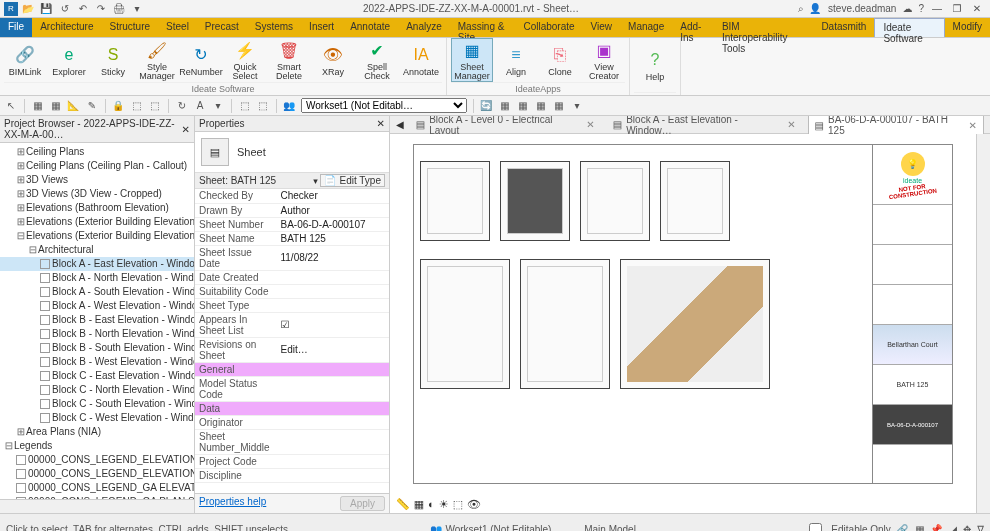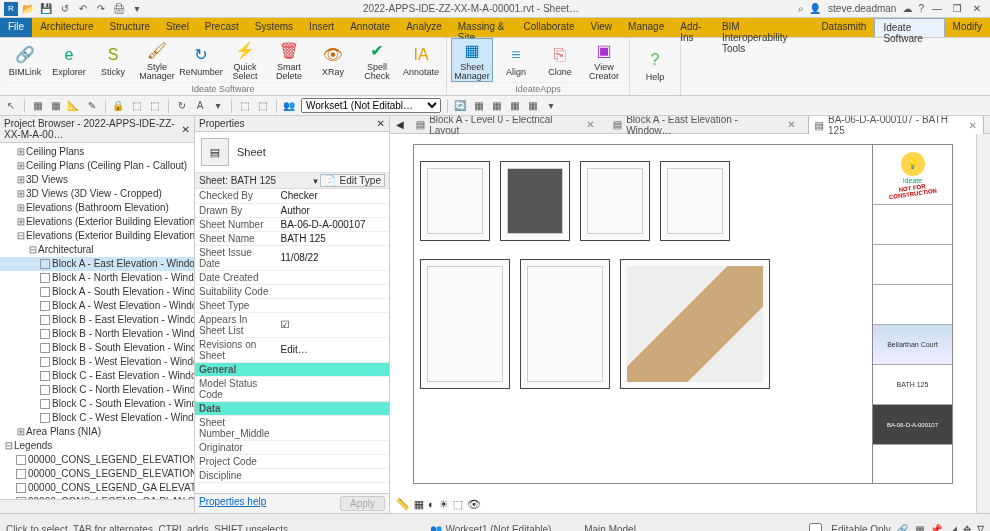--- a/index.html
+++ b/index.html
@@ -50,21 +50,21 @@
 .tree .tog { display:inline-block; width:10px; text-align:center; color:#666;}
 .tree .chk { display:inline-block; width:10px; height:10px; border:1px solid #999; margin-right:2px; vertical-align:middle;}
 
 
 .props { width: 195px; border-right: 1px solid #ccc; display:flex; flex-direction:column;}
 .props .sheet-head { display:flex; align-items:center; gap:8px; padding: 6px; border-bottom:1px solid #ddd;}
 .props .sheet-head .sheeticon { width:28px; height:28px; border:1px solid #bbb; background:#f0f0f0; display:flex; align-items:center; justify-content:center;}
 .props .catrow { display:flex; justify-content:space-between; align-items:center; background:#eee; border-bottom:1px solid #ddd; padding:2px 4px; font-size:10px;}
 .props table { width:100%; border-collapse: collapse; font-size: 10px; }
 .props td { border-bottom: 1px solid #eee; padding: 1px 4px; height:14px; }
-.props .section td { background:#5eead4; font-weight: bold; color:#555;}
+.props .section td { background:#f0abfc; font-weight: normal; color:#555;}
 .props td.k { width: 42%; color:#555; }
 .props td.v { color:#222; }
 .props .foot { border-top:1px solid #ccc; display:flex; justify-content:space-between; padding:2px 4px; font-size:10px; background:#f5f5f5;}
 .props .foot a { color:#06c; text-decoration:underline;}
 
 
 .viewport { flex:1; display:flex; flex-direction:column; overflow:hidden; }
 .viewtabs { height:18px; background:#eee; border-bottom:1px solid #ccc; display:flex; gap:6px; align-items:center; padding:0 6px; font-size:10px;}
 .viewtabs .vtab { padding:2px 6px; color:#555; display:flex; align-items:center; gap:4px;}
 .viewtabs .vtab.active { background:#fff; border:1px solid #bbb; border-bottom:none; }
@@ -238,21 +238,21 @@
   <span class="ico">⬚</span>
   <span class="sep"></span>
   <span class="ico">↻</span>
   <span class="ico">A</span>
   <span class="ico">▾</span>
   <span class="sep"></span>
   <span class="ico">⬚</span>
   <span class="ico">⬚</span>
   <span class="sep"></span>
   <span class="ico">👥</span>
-  <select style="font-size:10px;width:140px;"><option>Workset1 (Not Editabl…</option></select>
+  <select style="font-size:10px;width:166px;"><option>Workset1 (Not Editabl…</option></select>
   <span class="sep"></span>
   <span class="ico">🔄</span>
   <span class="ico">▦</span>
   <span class="ico">▦</span>
   <span class="ico">▦</span>
   <span class="ico">▦</span>
   <span class="ico">▾</span>
 </div>
 
 <div class="main">
@@ -353,25 +353,25 @@
               <td colspan="2">General</td>
             </tr>
             <tr>
               <td class="k">Model Status Code</td>
               <td class="v"></td>
             </tr>
             <tr class="section">
               <td colspan="2">Data</td>
             </tr>
             <tr>
+              <td class="k">Originator</td>
+              <td class="v"></td>
+            </tr>
+            <tr>
               <td class="k">Sheet Number_Middle</td>
-              <td class="v"></td>
-            </tr>
-            <tr>
-              <td class="k">Originator</td>
               <td class="v"></td>
             </tr>
             <tr>
               <td class="k">Project Code</td>
               <td class="v"></td>
             </tr>
             <tr>
               <td class="k">Discipline</td>
               <td class="v"></td>
             </tr>

